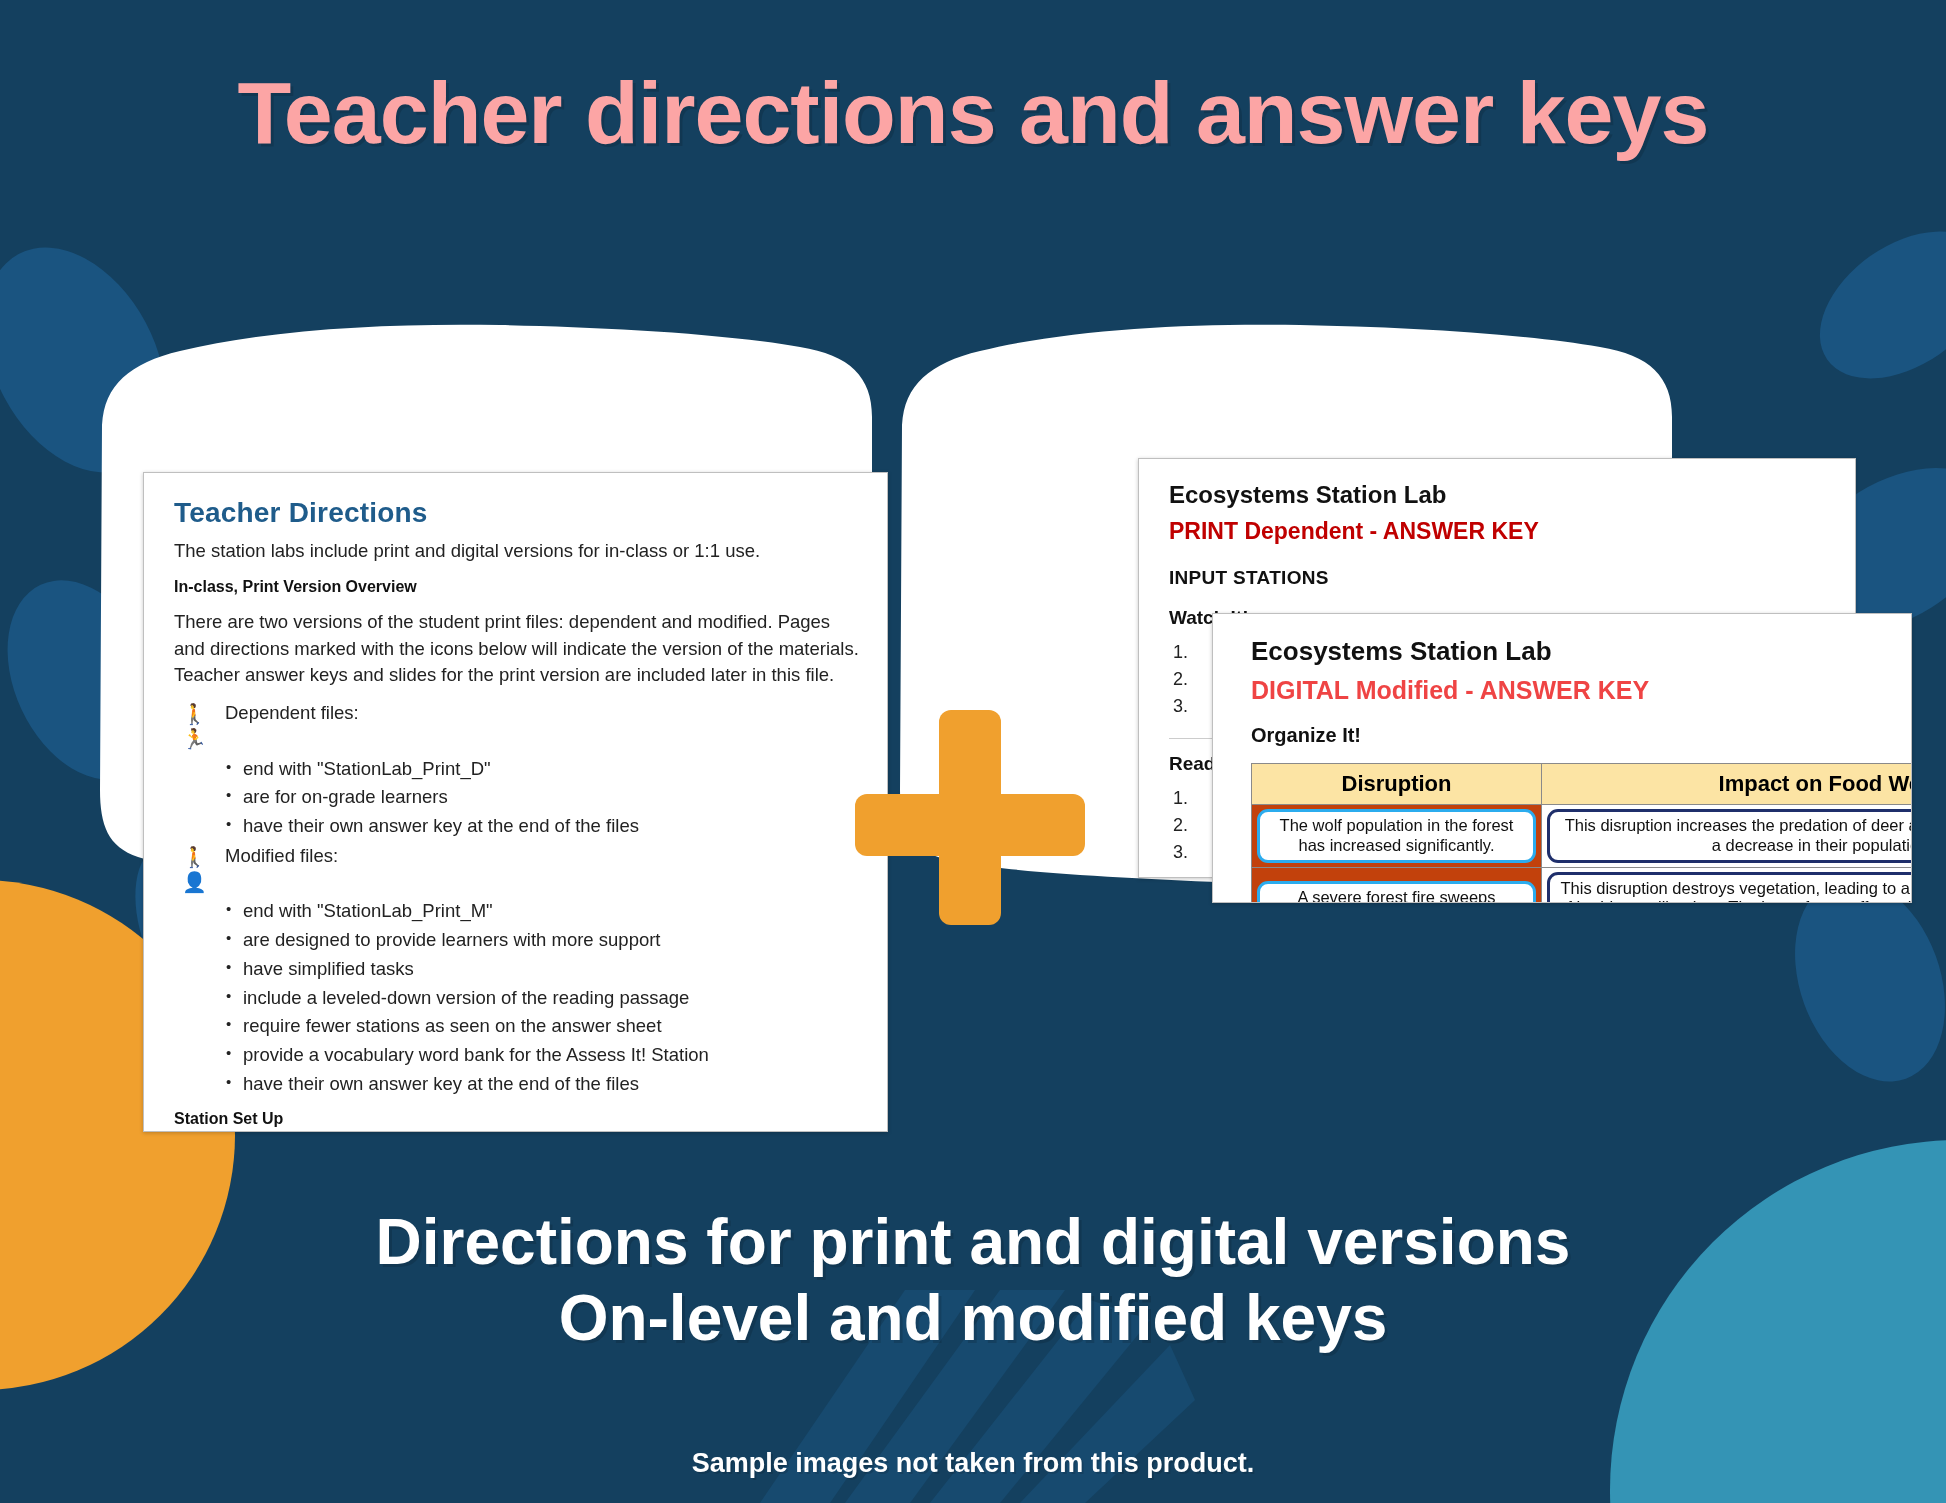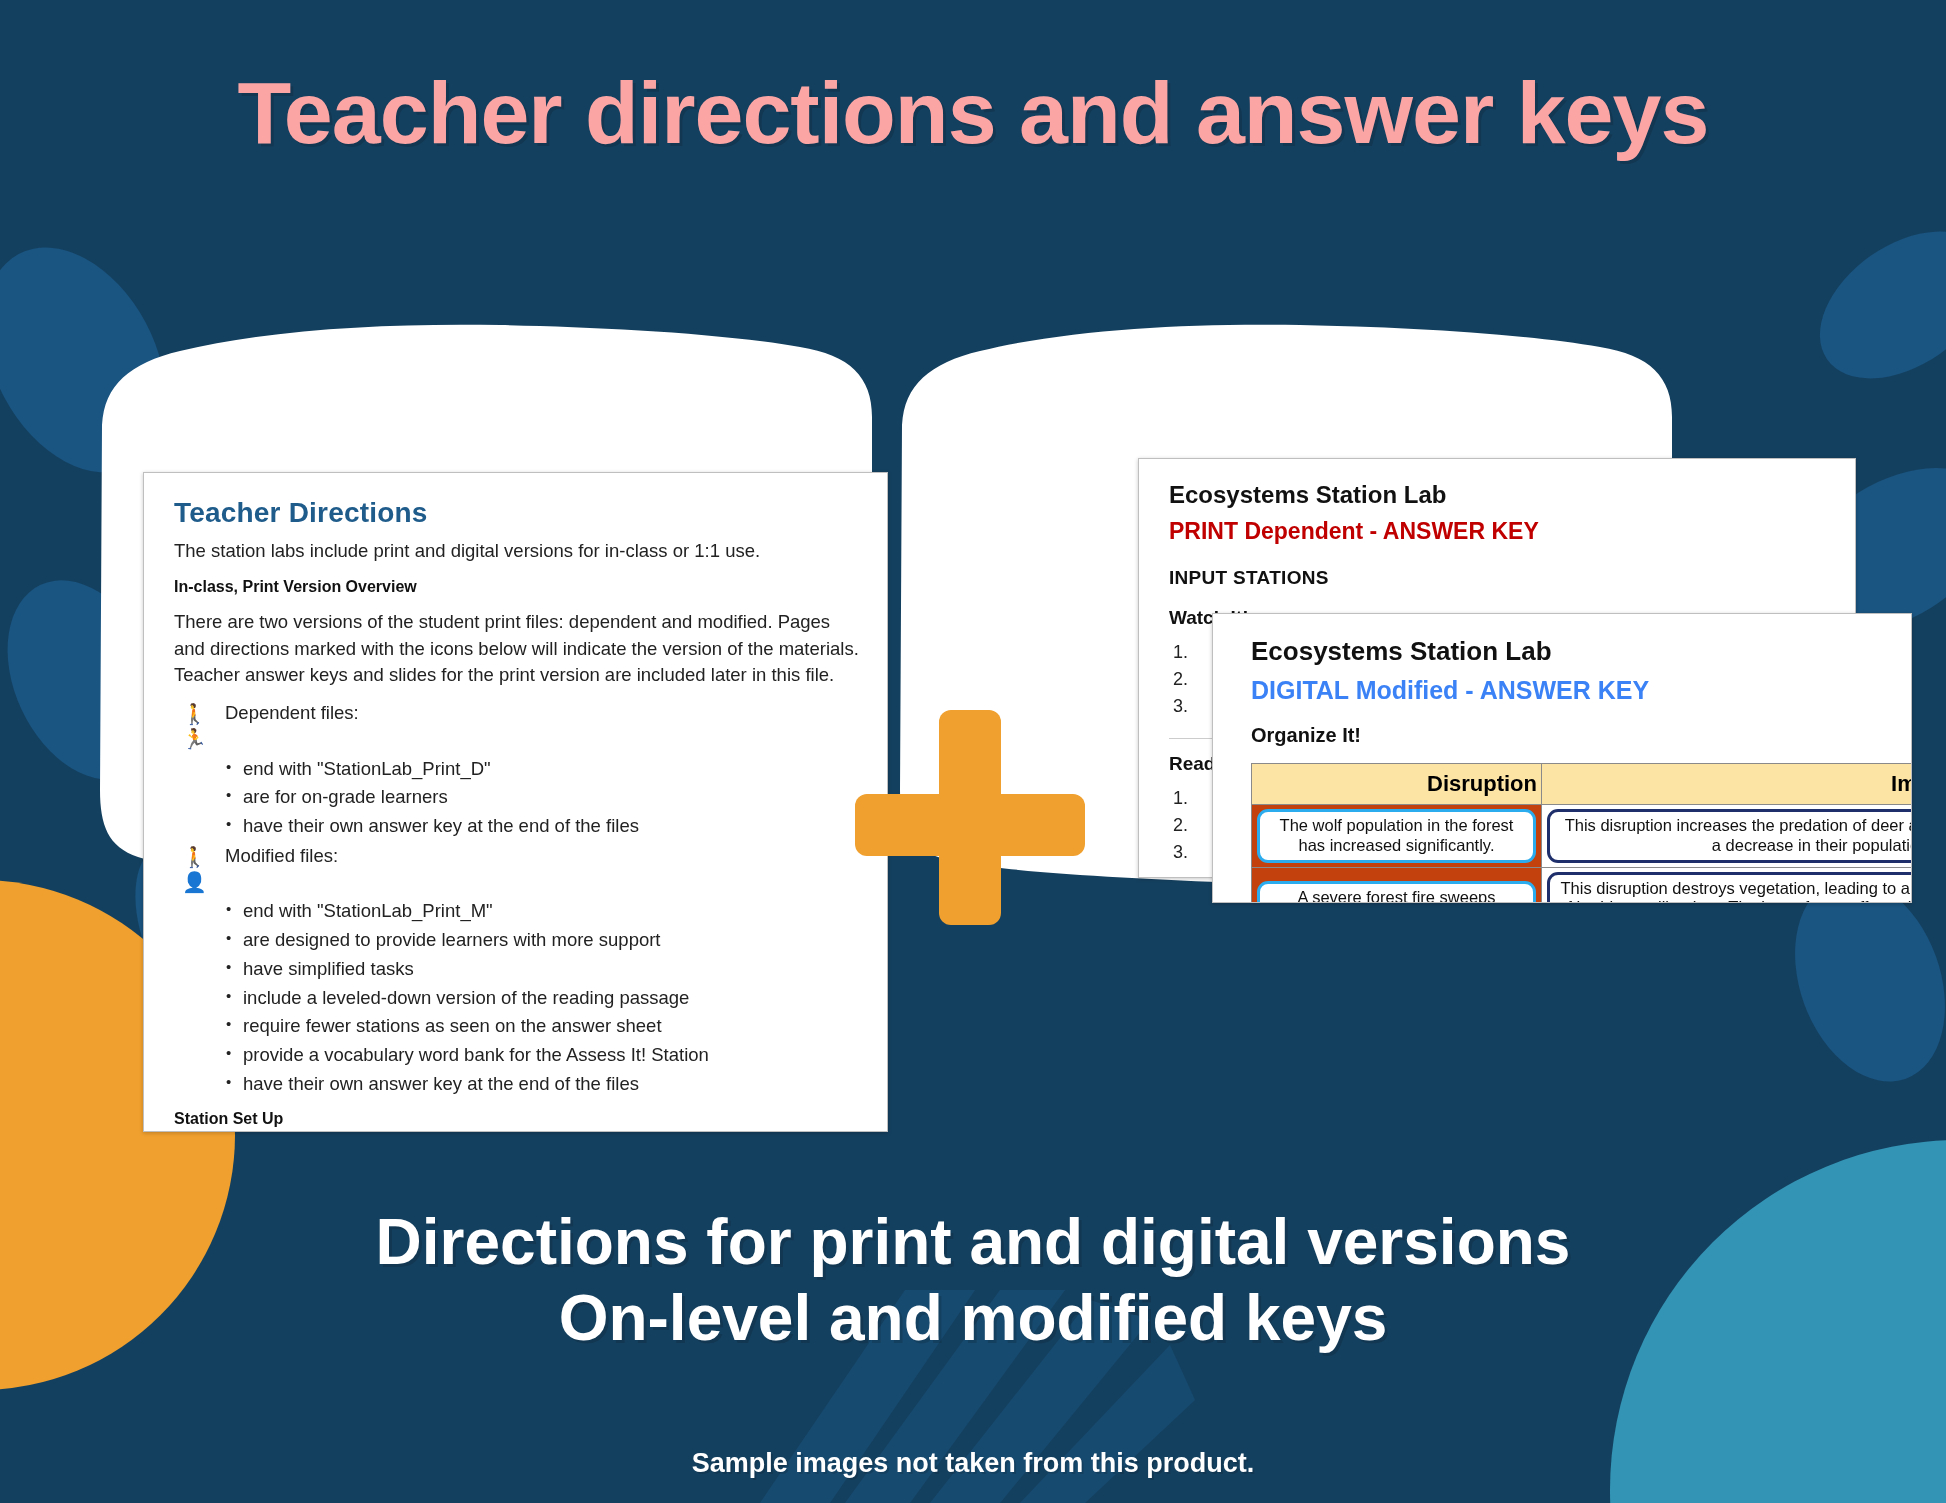--- a/index.html
+++ b/index.html
@@ -68,29 +68,29 @@
   #doc-print .sec { font-size:19px; font-weight:bold; color:#111; margin-bottom:18px; letter-spacing:.3px; }
   #doc-print .sub { font-size:19px; font-weight:bold; color:#111; margin-bottom:10px; }
   #doc-print ol { list-style:none; counter-reset:n; margin:0 0 18px 4px; }
   #doc-print ol li { counter-increment:n; font-size:18px; color:#222; line-height:1.5; padding-left:42px; position:relative; }
   #doc-print ol li:before { content:counter(n) "."; position:absolute; left:0; }
   #doc-print hr { border:none; border-top:1px solid #ccc; margin:10px 34px 14px 0; }
 
   
   #doc-digital { z-index:5; left:1212px; top:613px; width:700px; height:290px; padding:22px 0 0 38px; }
   #doc-digital .t1 { font-size:26px; font-weight:bold; color:#111; margin-bottom:9px; }
-  #doc-digital .t2 { font-size:25px; font-weight:bold; color:#3b82f6; margin-bottom:19px; }
+  #doc-digital .t2 { font-size:25px; font-weight:bold; color:#ef4444; margin-bottom:19px; }
   #doc-digital .t3 { font-size:20px; font-weight:bold; color:#111; margin-bottom:16px; }
 
   
   .orgtable { border-collapse:collapse; table-layout:fixed; width:860px; }
   .orgtable th {
     background:#FCE4A4; border:1px solid #8a8a8a;
     font-size:22px; font-weight:bold; color:#000;
-    padding:7px 4px; text-align:right;
+    padding:7px 4px; text-align:center;
   }
   .orgtable th.c1 { width:290px; }
   .orgtable th.c2 { width:570px; }
   .orgtable td { border:1px solid #8a8a8a; padding:4px 5px; vertical-align:middle; }
   .orgtable td.c1 { background:#c2410c; }
   .orgtable td.c2 { background:#fff; }
   .pill {
     background:#fff; border-radius:11px; padding:4px 8px;
     font-size:16.5px; line-height:1.2; color:#111; text-align:center;
   }

